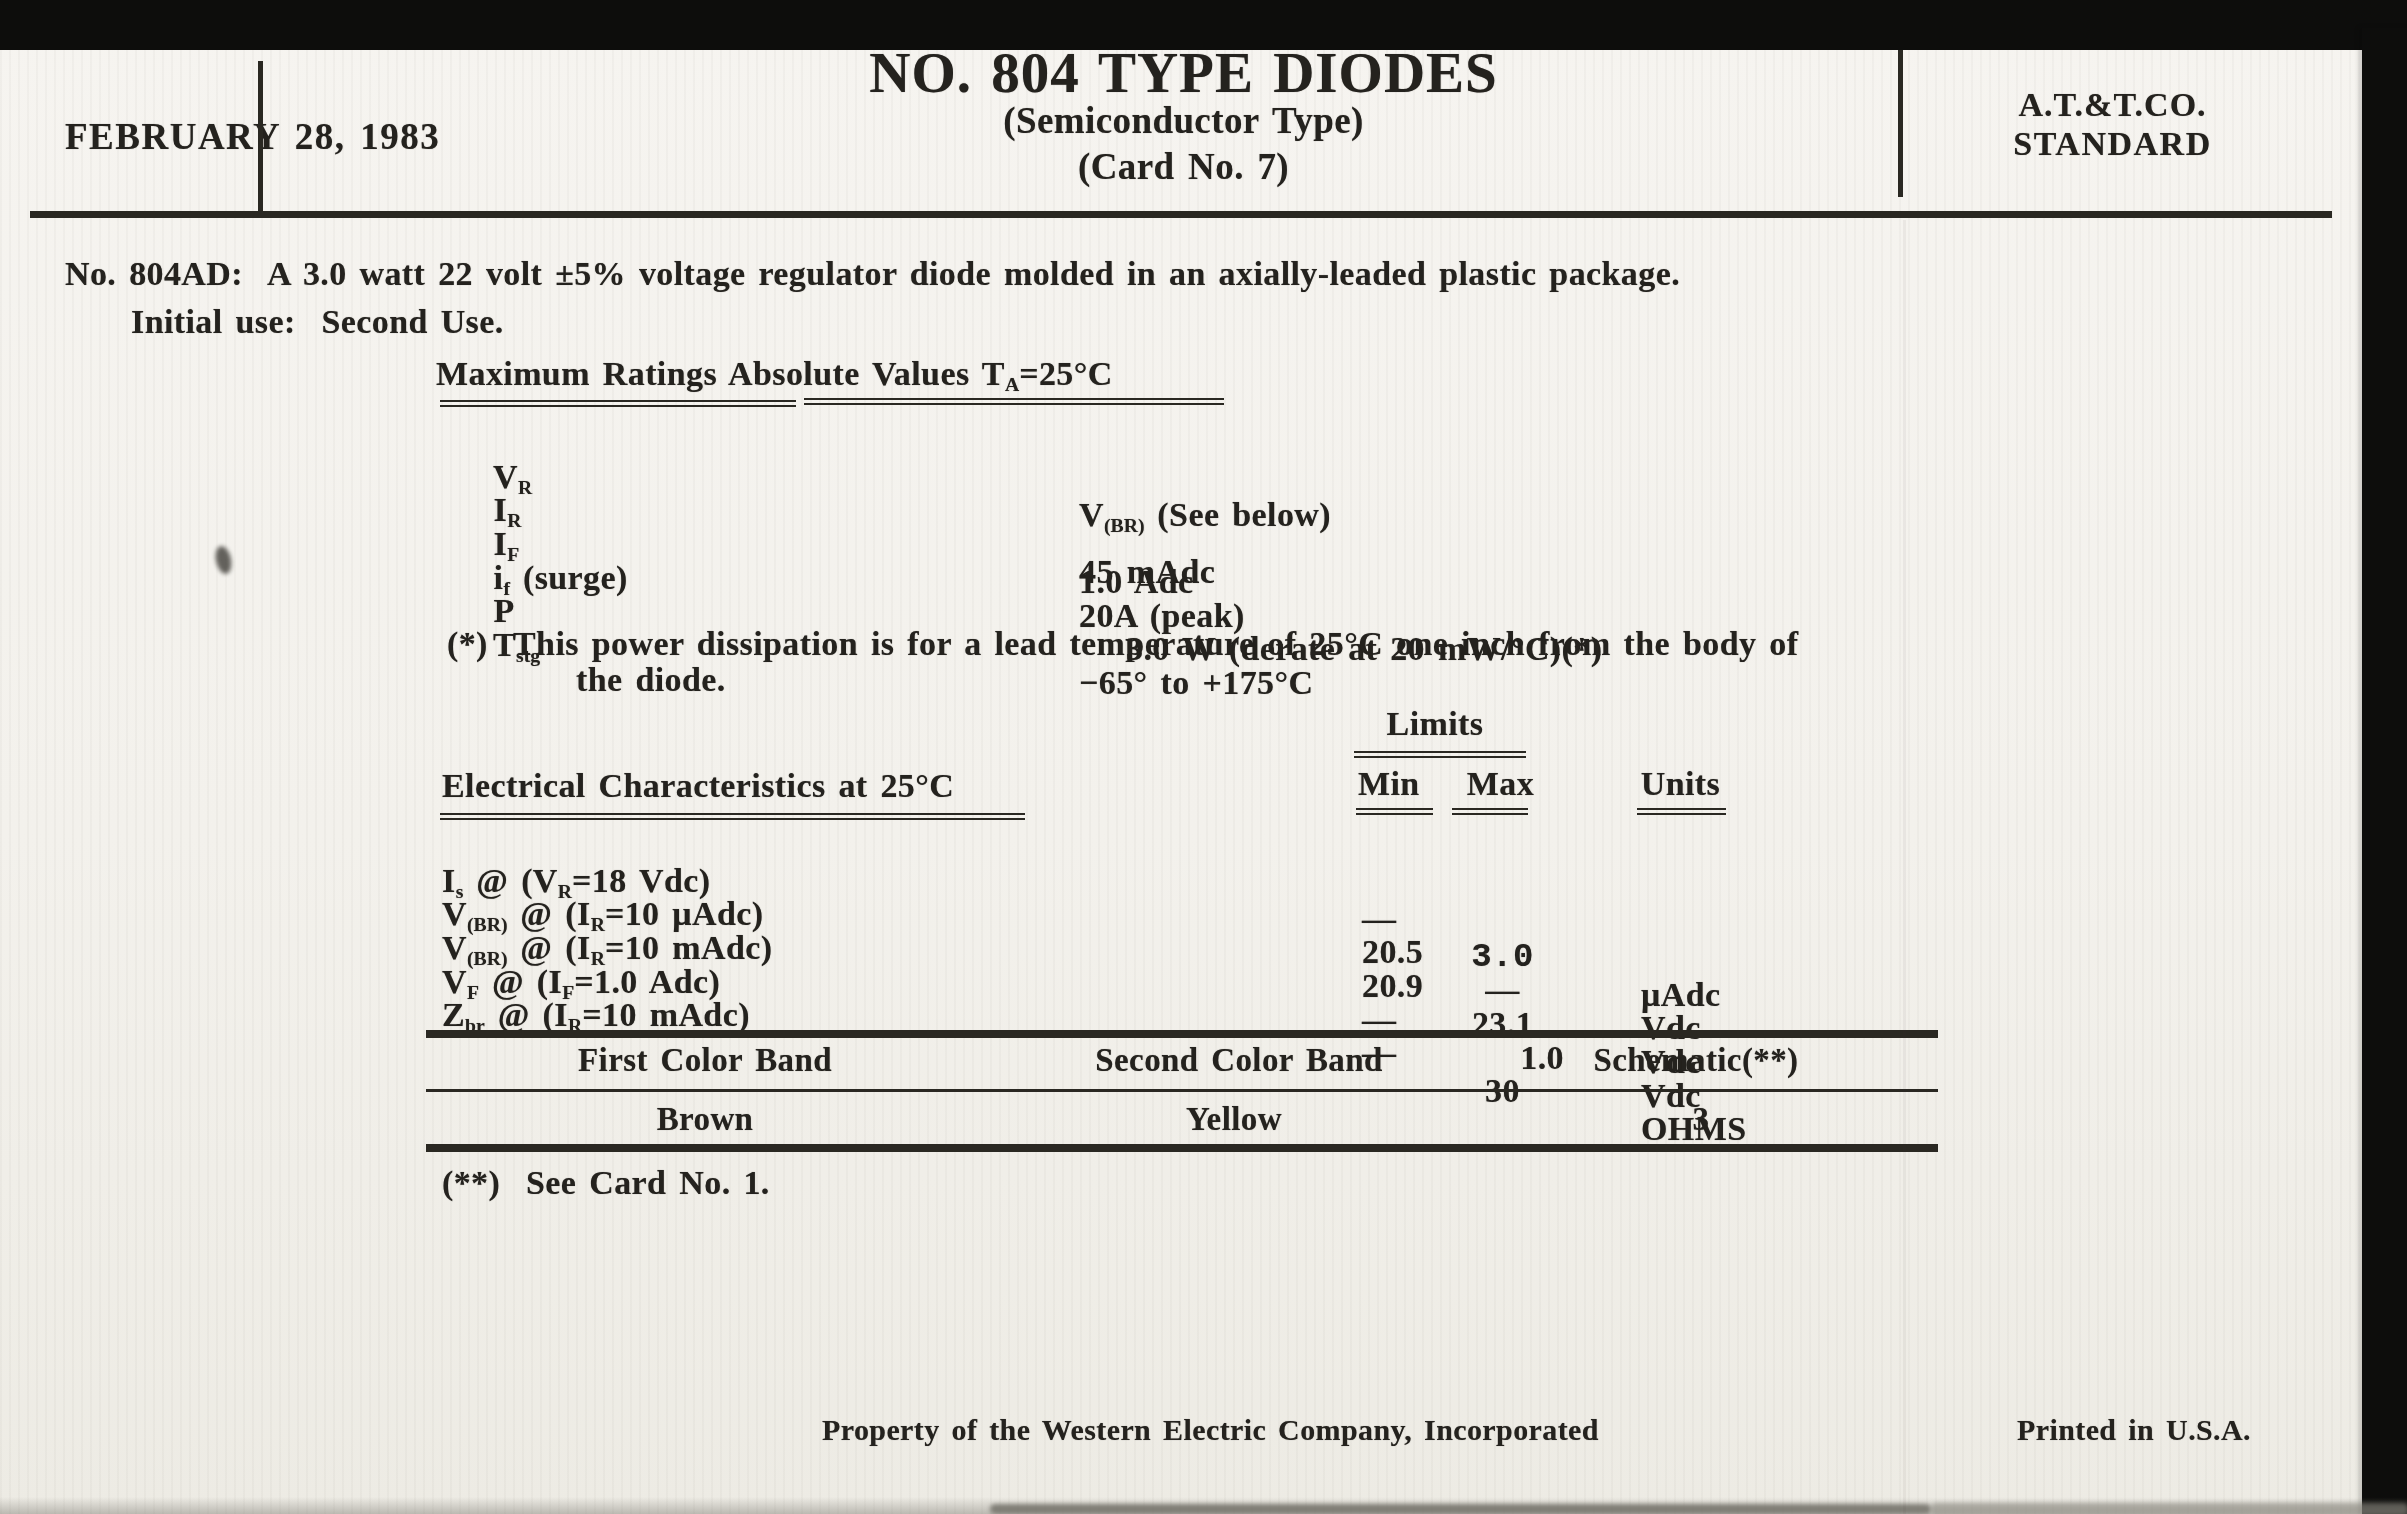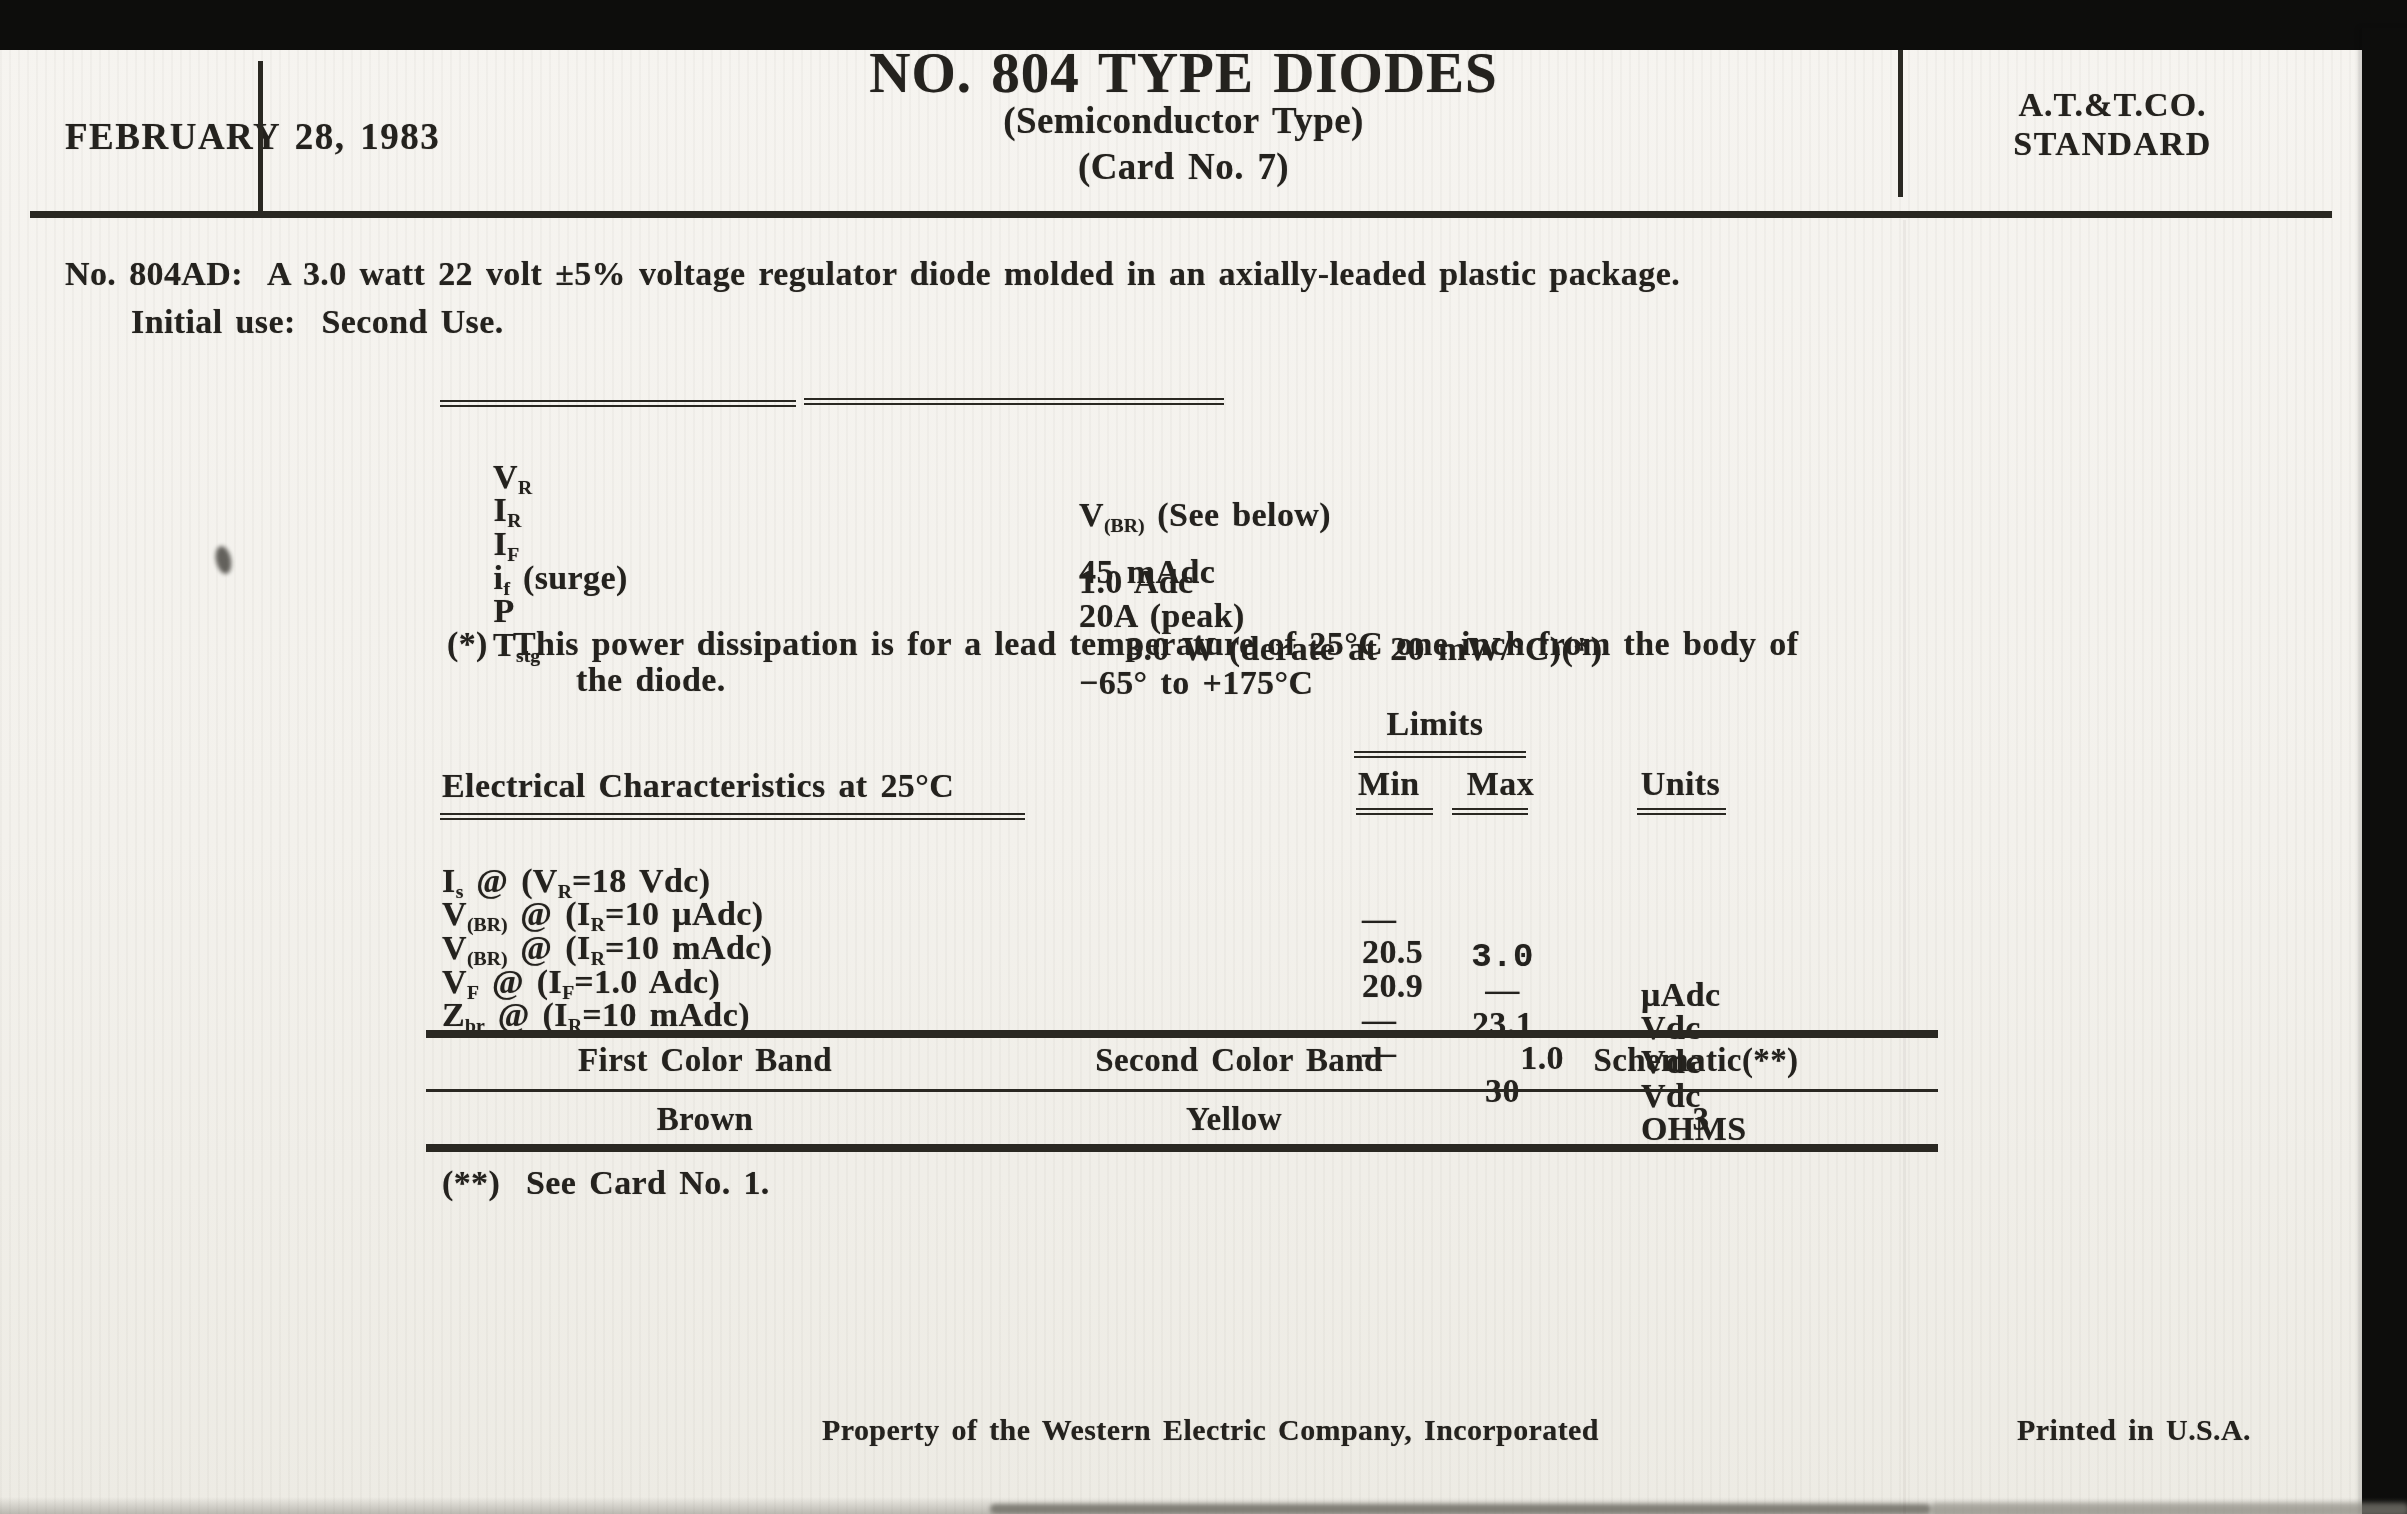--- a/index.html
+++ b/index.html
@@ -38,20 +38,21 @@
   <div class="rule" style="left:1898px;top:50px;width:5px;height:147px;"></div>
 
   <div class="t ctr" style="left:1964px;top:86px;width:297px;font-size:34px;letter-spacing:1px;">A.T.&amp;T.CO.</div>
   <div class="t ctr" style="left:1964px;top:125px;width:297px;font-size:34px;letter-spacing:1.5px;">STANDARD</div>
 
   <div class="rule" style="left:30px;top:211px;width:2302px;height:7px;"></div>
 
   <div class="t" style="left:65px;top:255px;font-size:34px;">No. 804AD:  A 3.0 watt 22 volt ±5% voltage regulator diode molded in an axially-leaded plastic package.</div>
   <div class="t" style="left:131px;top:303px;font-size:34px;">Initial use:  Second Use.</div>
 
+  <div class="t" style="left:436px;top:355px;font-size:34px;">Maximum Ratings Absolute Values T<sub>A</sub>=25°C</div>
   <div class="dbl" style="left:440px;top:400px;width:356px;"></div>
   <div class="dbl" style="left:804px;top:398px;width:420px;"></div>
 
   <div class="t" style="left:442px;top:420px;font-size:34px;">
     <span>V<sub>R</sub></span>
     <span style="position:absolute;left:637px;">V<sub>(BR)</sub> (See below)</span>
   </div>
   <div class="t" style="left:442px;top:453px;font-size:34px;">
     <span>I<sub>R</sub></span>
     <span style="position:absolute;left:637px;margin-top:24px;">45 mAdc</span>

